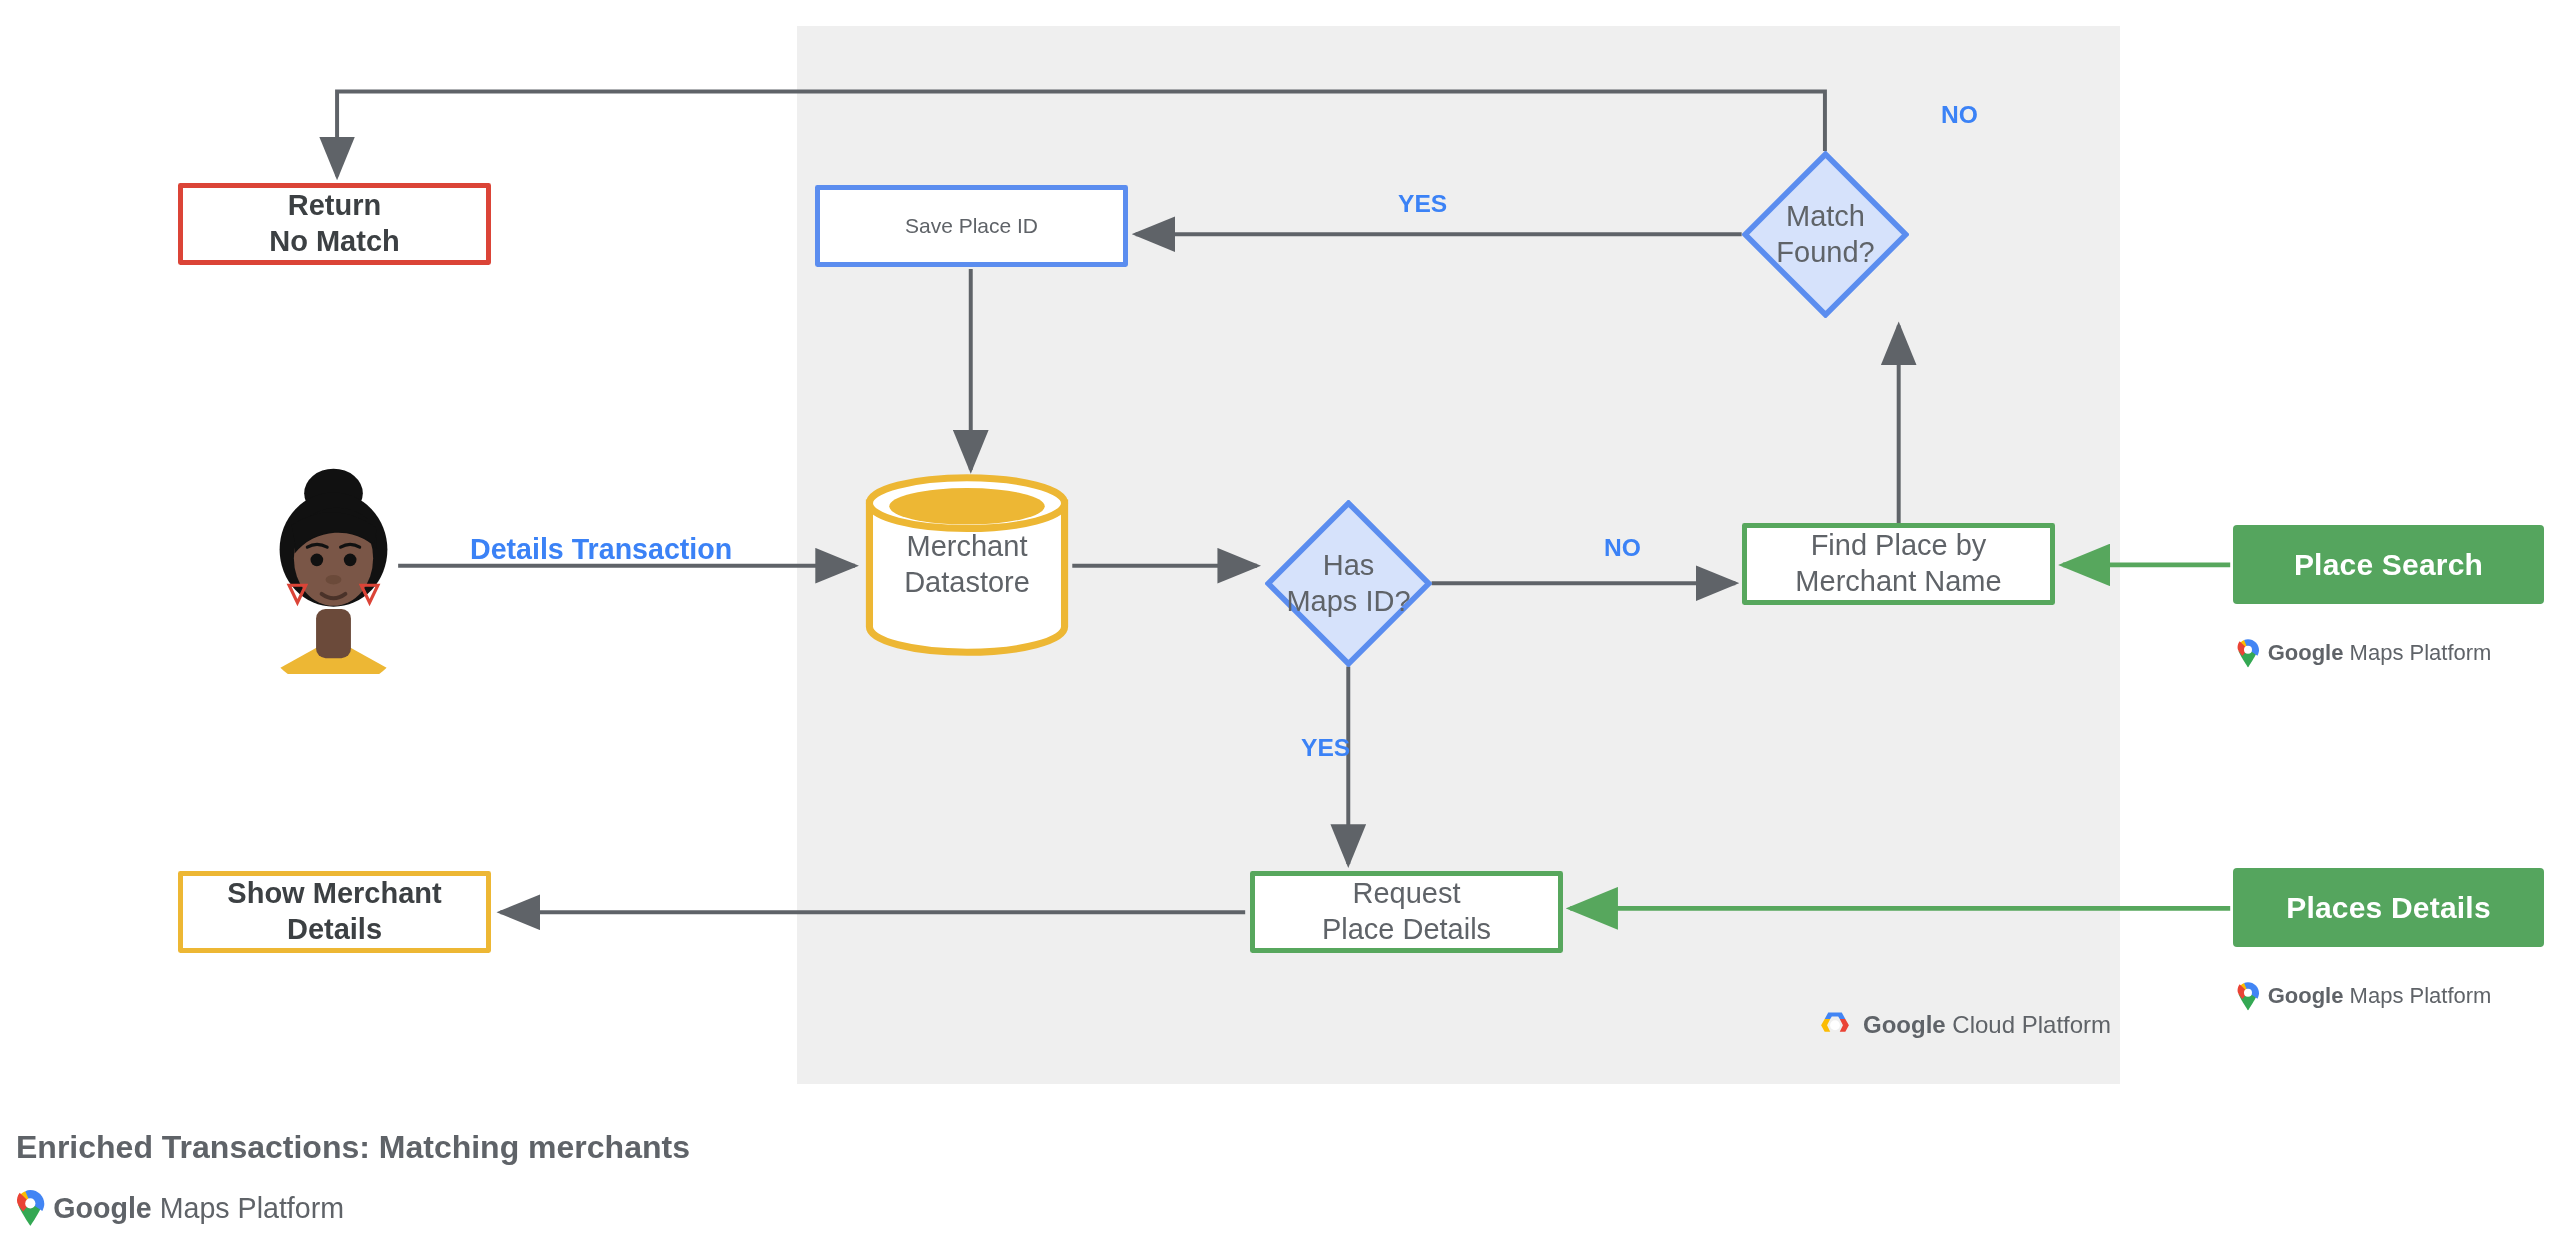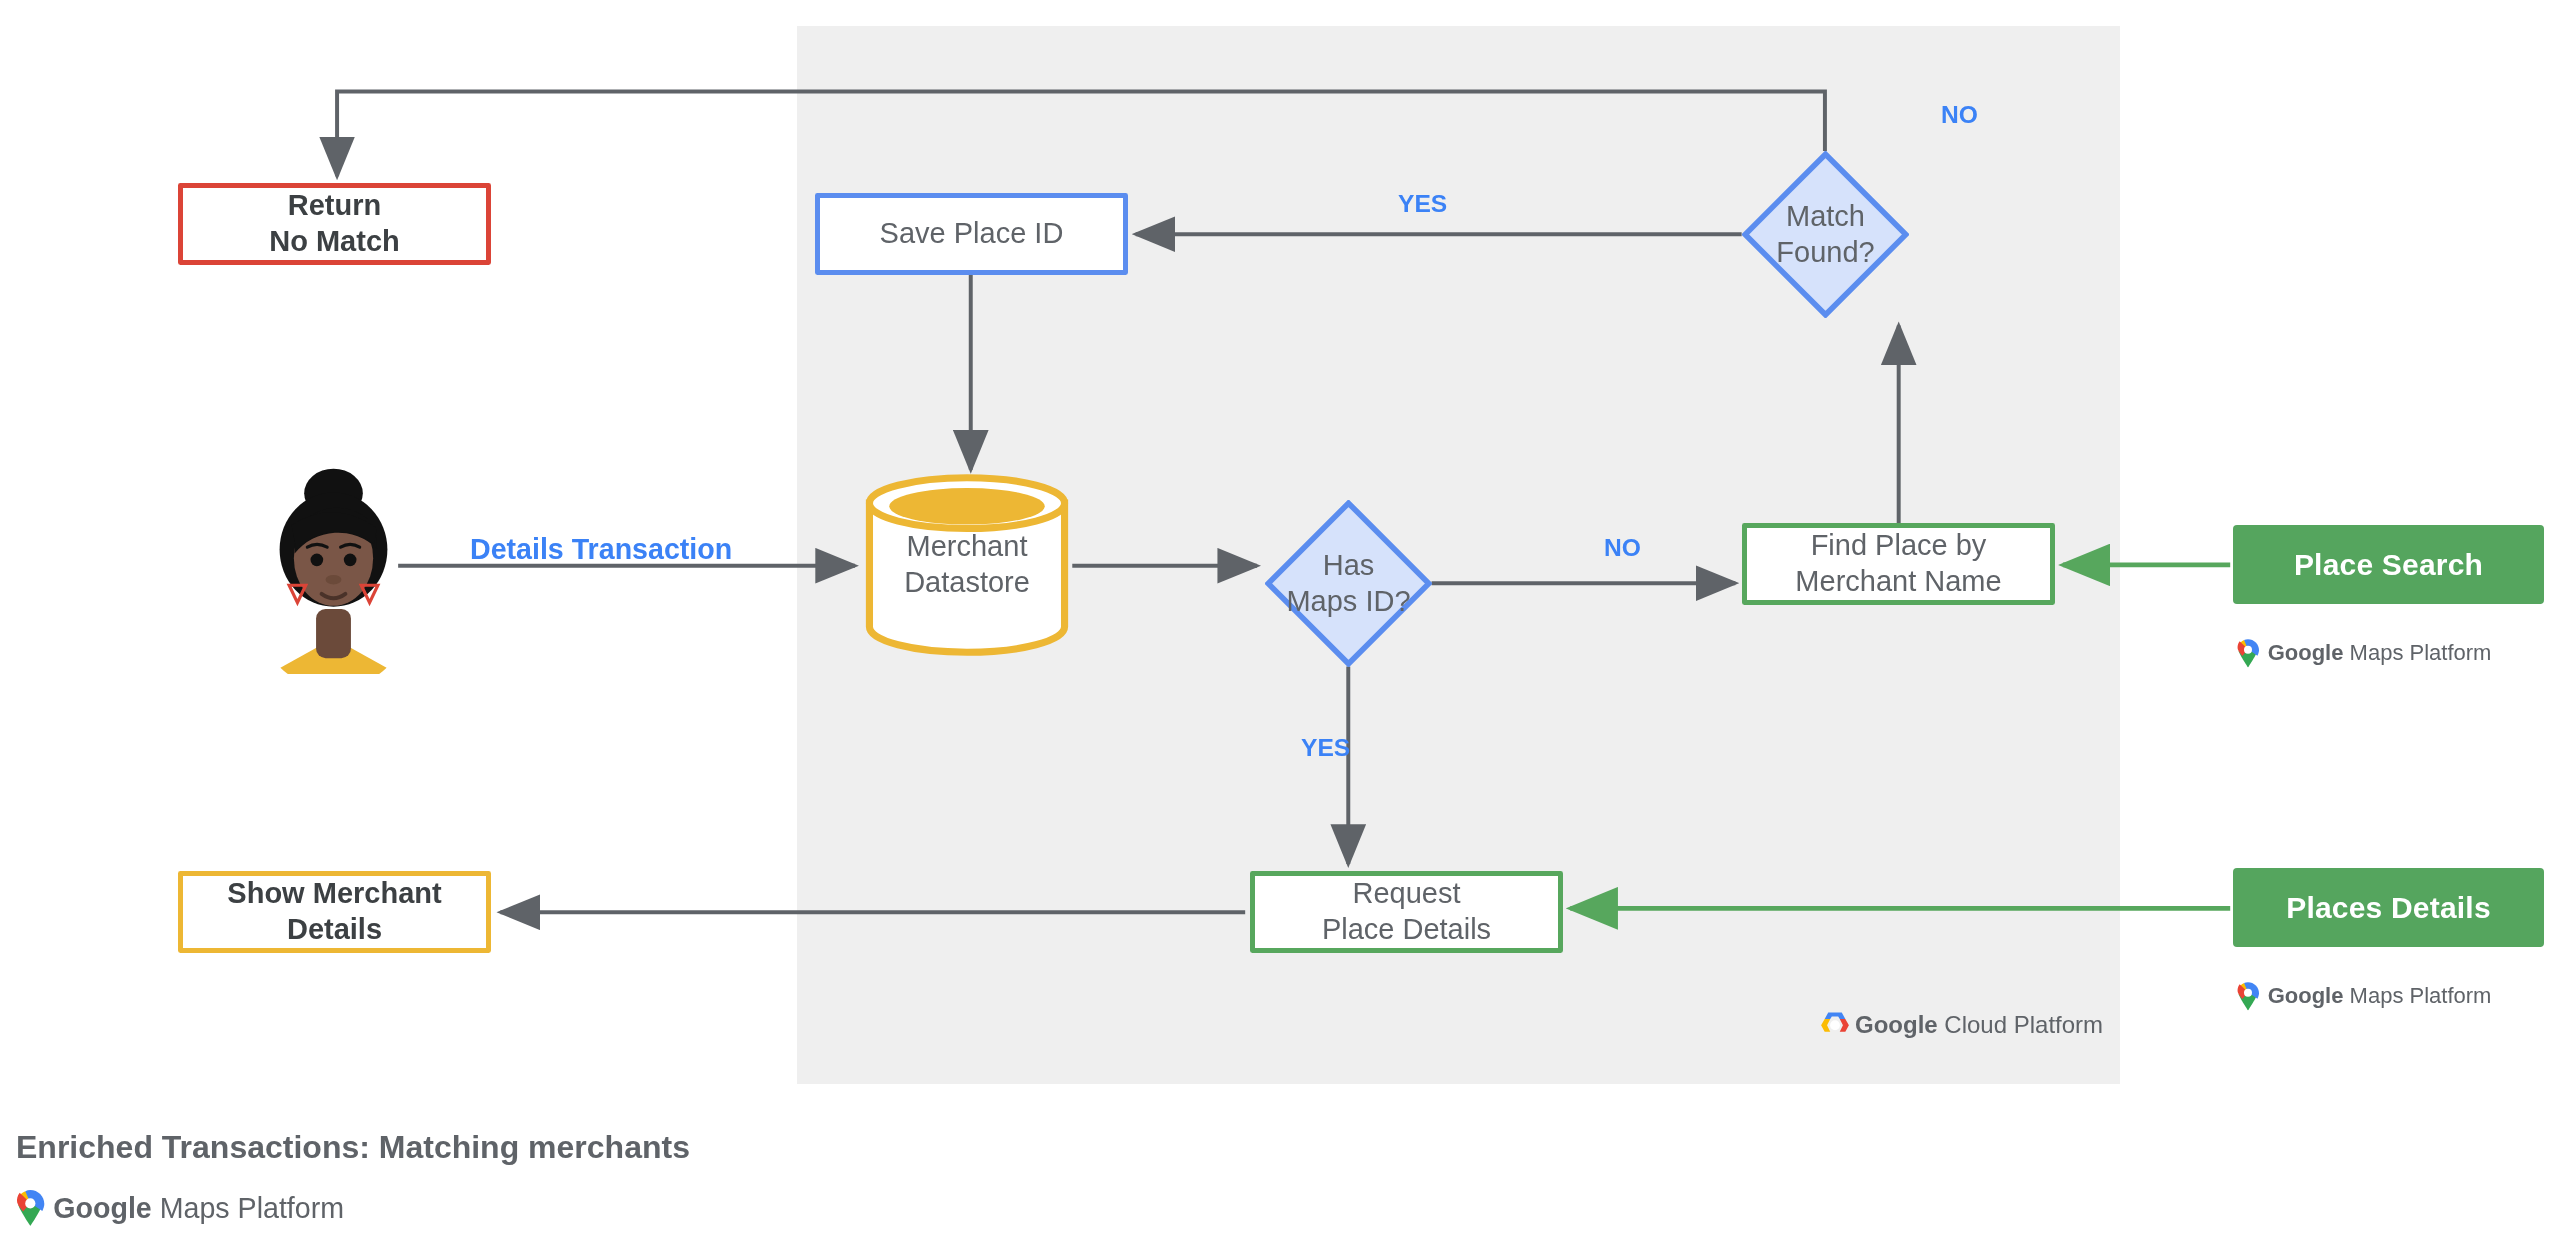--- a/index.html
+++ b/index.html
@@ -37,21 +37,21 @@
   .node .lbl{white-space:pre-line;}
 
   #node-return{
     left:178px; top:183px; width:313px; height:82px;
     border:5.6px solid #db4437;
     font-size:29px; font-weight:700; color:#3c4043;
   }
   #node-save{
     left:815px; top:185px; width:313px; height:82px;
     border:5.6px solid #5b8def;
-    font-size:29px; font-weight:400; color:#5f6368;margin-top:8px;
+    font-size:21px; font-weight:400; color:#5f6368;
   }
   #node-find{
     left:1742px; top:523px; width:313px; height:82px;
     border:5.6px solid #57a75d;
     font-size:29px; font-weight:400; color:#5f6368;
   }
   #node-request{
     left:1250px; top:871px; width:313px; height:82px;
     border:5.6px solid #57a75d;
     font-size:29px; font-weight:400; color:#5f6368;
@@ -84,21 +84,21 @@
   }
   .gmp-lockup .gmp-text b{font-weight:600;color:#5f6368;}
   #gmp-1{left:2237px; top:639px;}
   #gmp-2{left:2237px; top:982px;}
   #gmp-footer{left:16px; top:1190px;}
   #gmp-footer .gmp-text{font-size:28.6px;}
 
   
   #gcp-lockup{
     position:absolute;left:1819px; top:1011px;
-    display:flex;align-items:center;gap:4px;
+    display:flex;align-items:center;gap:12px;
   }
   #gcp-lockup .gcp-text{font-size:24px;color:#5f6368;white-space:nowrap;}
 
   
   .diamond{position:absolute;}
   .diamond .dtext{
     position:absolute;left:0;top:0;width:100%;height:100%;
     display:flex;align-items:center;justify-content:center;
     text-align:center;white-space:pre-line;
     font-size:29px;color:#5f6368;line-height:1.24;

